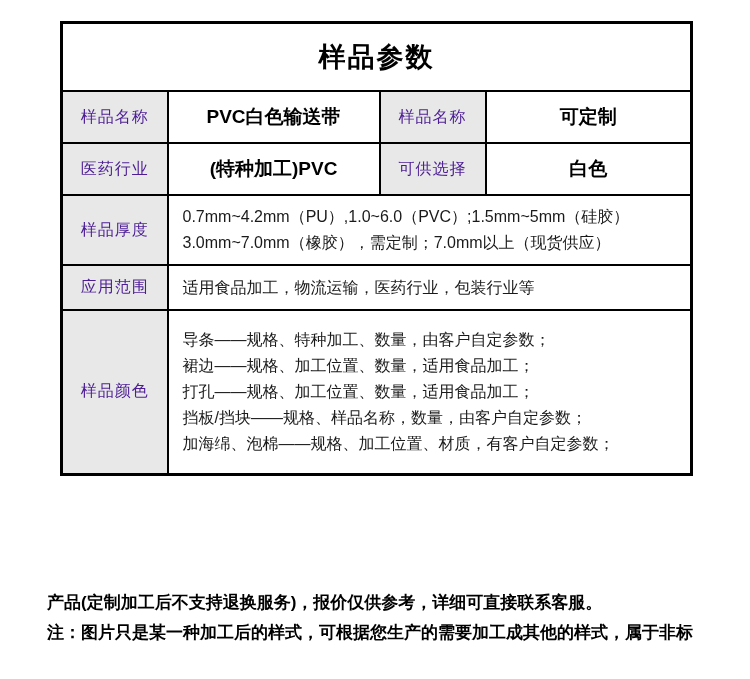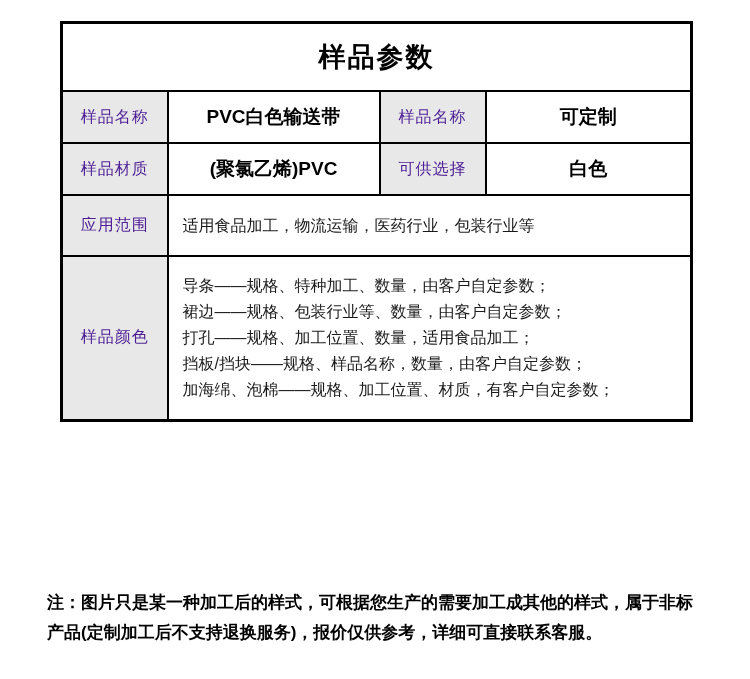--- a/index.html
+++ b/index.html
@@ -62,21 +62,21 @@
   td.content-cell {
     background: #ffffff;
     text-align: left;
     padding: 8px 14px;
     font-size: 16px;
     line-height: 26px;
     color: #1a1a1a;
   }
   tr.r-small  { height: 52px; }
   tr.r-thick  { height: 66px; }
-  tr.r-apply  { height: 61px; }
+  tr.r-apply  { height: 45px; }
   tr.r-spec   { height: 164px; }
   tr.r-joint  { height: 61px; }
   .note {
     position: absolute;
     left: 47px;
     top: 588px;
     width: 680px;
     font-size: 17px;
     font-weight: bold;
     line-height: 30px;
@@ -102,44 +102,51 @@
     </tr>
 
     <tr class="r-small">
       <td class="label-cell">样品名称</td>
       <td class="value-cell">PVC白色输送带</td>
       <td class="label-cell">样品名称</td>
       <td class="value-cell">可定制</td>
     </tr>
 
     <tr class="r-small">
-      <td class="label-cell">样品材质</td>
-      <td class="value-cell">(聚氯乙烯)PVC</td>
+      <td class="label-cell">医药行业</td>
+      <td class="value-cell">(特种加工)PVC</td>
       <td class="label-cell">可供选择</td>
       <td class="value-cell">白色</td>
     </tr>
 
+    <tr class="r-thick">
+      <td class="label-cell">样品厚度</td>
+      <td colspan="3" class="content-cell">
+        <div>0.7mm~4.2mm（PU）,1.0~6.0（PVC）;1.5mm~5mm（硅胶）</div>
+        <div>3.0mm~7.0mm（橡胶），需定制；7.0mm以上（现货供应）</div>
+      </td>
+    </tr>
 
     <tr class="r-apply">
       <td class="label-cell">应用范围</td>
       <td colspan="3" class="content-cell">适用食品加工，物流运输，医药行业，包装行业等</td>
     </tr>
 
     <tr class="r-spec">
       <td class="label-cell">样品颜色</td>
       <td colspan="3" class="content-cell">
         <div>导条——规格、特种加工、数量，由客户自定参数；</div>
-        <div>裙边——规格、包装行业等、数量，由客户自定参数；</div>
+        <div>裙边——规格、加工位置、数量，适用食品加工；</div>
         <div>打孔——规格、加工位置、数量，适用食品加工；</div>
         <div>挡板/挡块——规格、样品名称，数量，由客户自定参数；</div>
         <div>加海绵、泡棉——规格、加工位置、材质，有客户自定参数；</div>
       </td>
     </tr>
 
   </tbody>
     </table>
 
   <div class="note">
+    <div>产品(定制加工后不支持退换服务)，报价仅供参考，详细可直接联系客服。</div>
     <div>注：图片只是某一种加工后的样式，可根据您生产的需要加工成其他的样式，属于非标</div>
-    <div>产品(定制加工后不支持退换服务)，报价仅供参考，详细可直接联系客服。</div>
   </div>
 
 </div>
 
 </body></html>

